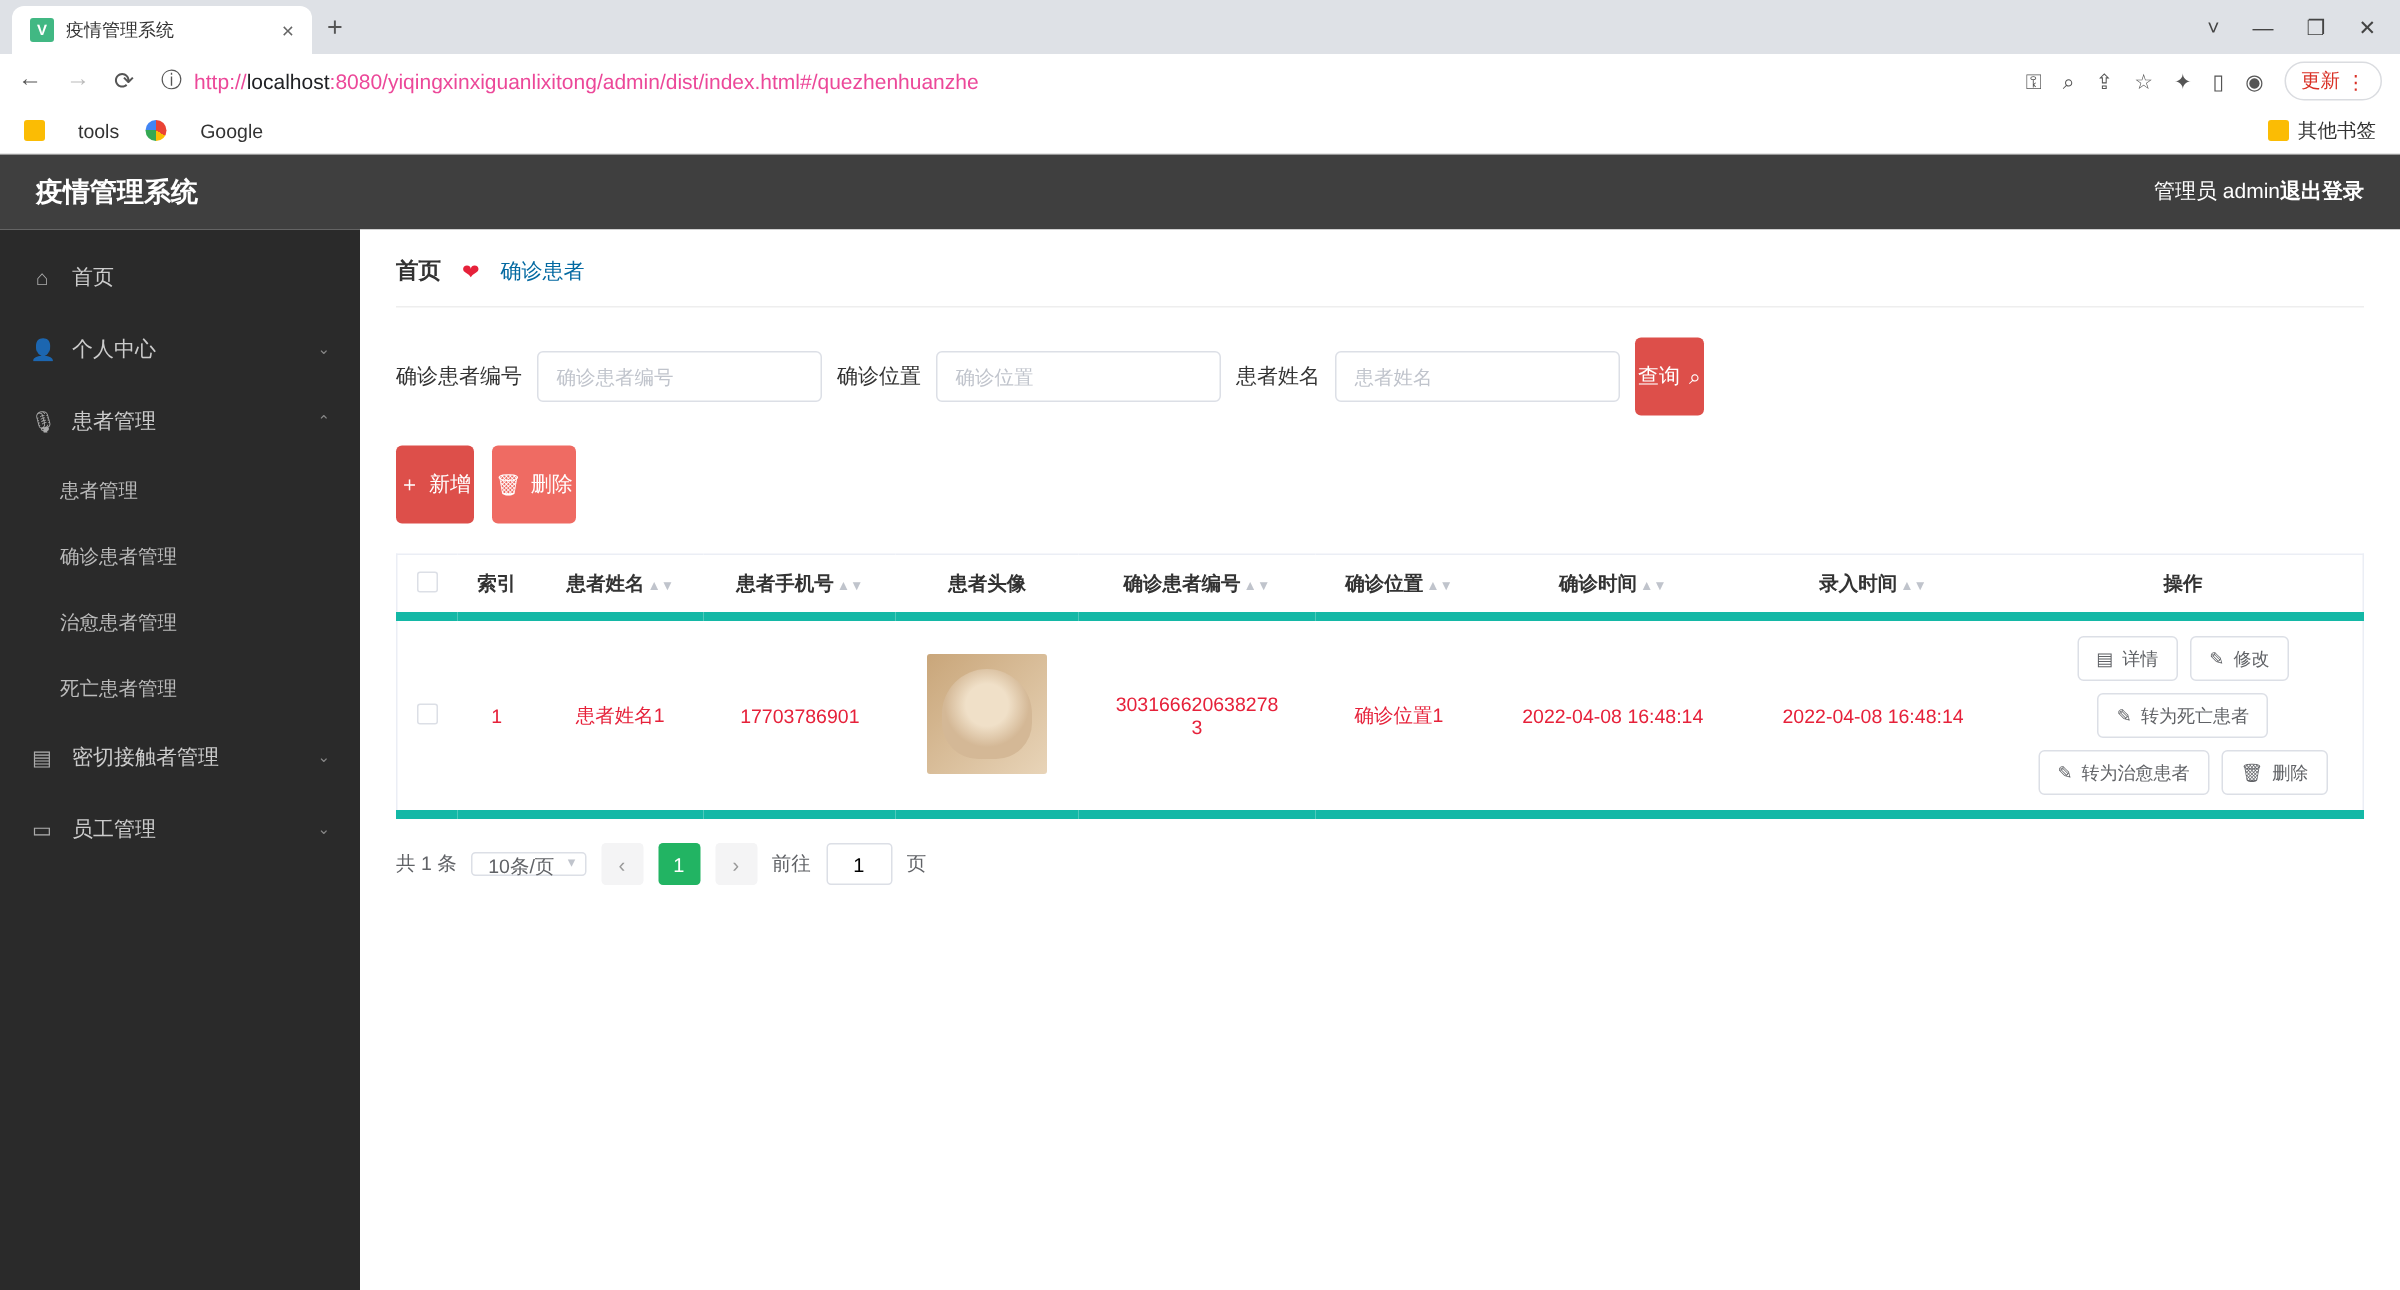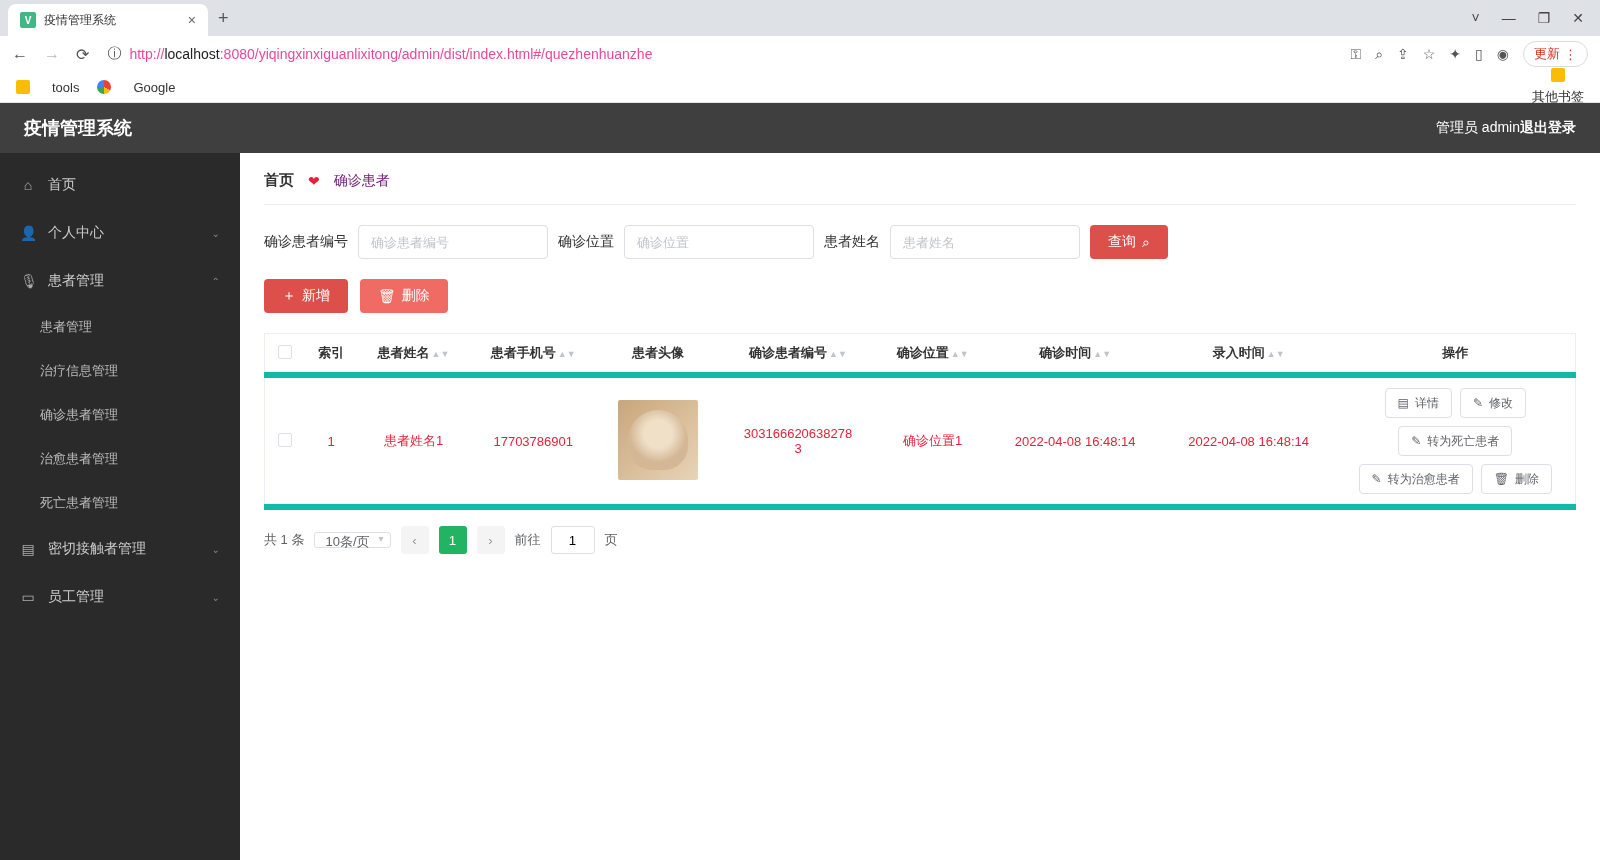--- a/index.html
+++ b/index.html
@@ -19,48 +19,48 @@
 .nav-icons span { cursor: pointer; }
 .url-box { flex: 1; display: flex; align-items: center; gap: 8px; color: #555; font-size: 14px; padding-left: 6px; }
 .url-text { color: #202124; }
 .url-text .muted { color: #ec4899; }
 .right-icons { display: flex; gap: 14px; align-items: center; color: #555; }
 .update-btn { border: 1px solid #dadce0; border-radius: 16px; padding: 3px 10px; color: #d93025; font-size: 13px; display: flex; align-items: center; gap: 4px; }
 .bookmark-bar { display: flex; align-items: center; height: 30px; padding: 0 16px; gap: 18px; font-size: 13px; color: #333; }
 .bookmark-bar .bm { display: flex; align-items: center; gap: 22px; cursor: pointer; }
 .bm-icon-y { width: 14px; height: 14px; background: #fbbc04; border-radius: 2px; }
 .bm-g { width: 14px; height: 14px; border-radius: 50%; background: conic-gradient(#ea4335 0 33%, #fbbc04 33% 50%, #34a853 50% 75%, #4285f4 75% 100%); }
-.bm-right { margin-left: auto; display: flex; align-items: center; gap: 6px; flex-direction: column; }
+.bm-right { margin-left: auto; display: flex; align-items: center; gap: 6px; }
 
 
 .app-header { background: #3f3f3f; color: #fff; height: 50px; display: flex; align-items: center; padding: 0 24px; }
 .app-title { font-weight: bold; font-size: 18px; }
 .app-spacer { flex: 1; }
 .app-user { }
 .app-logout { cursor: pointer; font-weight: bold; }
 
 
 .layout { display: flex; height: calc(860px - 36px - 36px - 30px - 50px); }
 .sidebar { width: 240px; background: #2a2a2a; color: #ccc; padding-top: 8px; overflow-y: auto; }
 .side-item { display: flex; align-items: center; height: 48px; padding: 0 20px; gap: 12px; cursor: pointer; font-size: 14px; position: relative; }
 .side-item .ic { width: 16px; text-align: center; opacity: 0.8; }
 .side-item .arrow { margin-left: auto; font-size: 10px; color: #888; }
 .side-sub { padding-left: 40px; height: 44px; display: flex; align-items: center; font-size: 13px; color: #bbb; cursor: pointer; }
 
 .main { flex: 1; background: #fff; padding: 18px 24px; overflow-y: auto; }
 .breadcrumb { display: flex; align-items: center; gap: 14px; padding-bottom: 14px; border-bottom: 1px solid #eee; margin-bottom: 20px; }
 .bc-home { font-weight: bold; font-size: 15px; }
 .bc-heart { color: #e6213a; }
-.bc-active { color: #701a75; font-size: 14px; }
+.bc-active { color: #0369a1; font-size: 14px; }
 
 .search-row { display: flex; align-items: center; gap: 10px; margin-bottom: 20px; flex-wrap: wrap; }
 .search-row label { font-size: 14px; color: #333; }
 .inp { border: 1px solid #dcdfe6; border-radius: 4px; height: 34px; padding: 0 12px; width: 190px; font-size: 13px; color: #606266; }
 .inp::placeholder { color: #c0c4cc; }
-.btn { border: none; border-radius: 4px; height: 34px; padding: 0 18px; font-size: 14px; cursor: pointer; display: inline-flex; align-items: center; gap: 6px; }
+.btn { border: none; border-radius: 4px; height: 52px; padding: 0 2px; font-size: 14px; cursor: pointer; display: inline-flex; align-items: center; gap: 6px; }
 .btn-primary { background: #dd4f4a; color: #fff; }
 .btn-danger { background: #ef6b63; color: #fff; }
 .btn-plain { background: #fff; border: 1px solid #dcdfe6; color: #606266; font-size: 12px; height: 30px; padding: 0 12px; }
 
 .action-row { display: flex; gap: 12px; margin-bottom: 20px; }
 
 
 .tbl { width: 100%; border: 1px solid #ebeef5; border-collapse: collapse; }
 .tbl th, .tbl td { padding: 10px 8px; font-size: 13px; border-bottom: 6px solid #14b8a6; text-align: center; }
 .tbl th { color: #333; font-weight: 600; background: #fff; }
@@ -156,21 +156,20 @@
       <span class="ic">👤</span>
       <span>个人中心</span>
       <span class="arrow">⌄</span>
     </div>
     <div class="side-item">
       <span class="ic">🎙</span>
       <span>患者管理</span>
       <span class="arrow">⌃</span>
     </div>
     <div class="side-sub">患者管理</div>
-    <div class="side-sub">治疗信息管理</div>
     <div class="side-sub">确诊患者管理</div>
     <div class="side-sub">治愈患者管理</div>
     <div class="side-sub">死亡患者管理</div>
     <div class="side-item">
       <span class="ic">▤</span>
       <span>密切接触者管理</span>
       <span class="arrow">⌄</span>
     </div>
     <div class="side-item">
       <span class="ic">▭</span>

